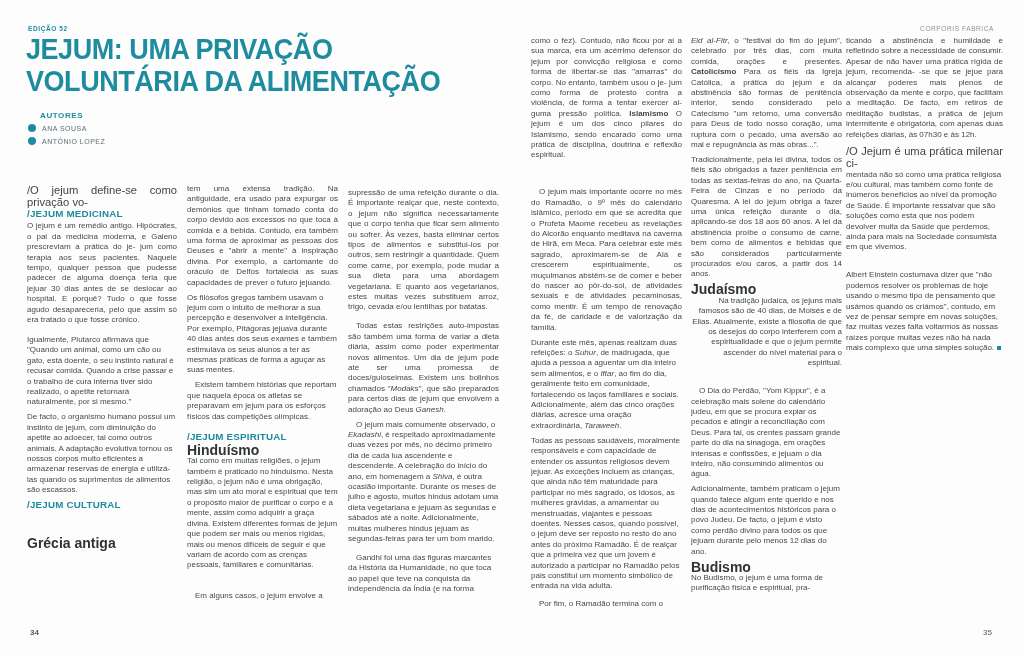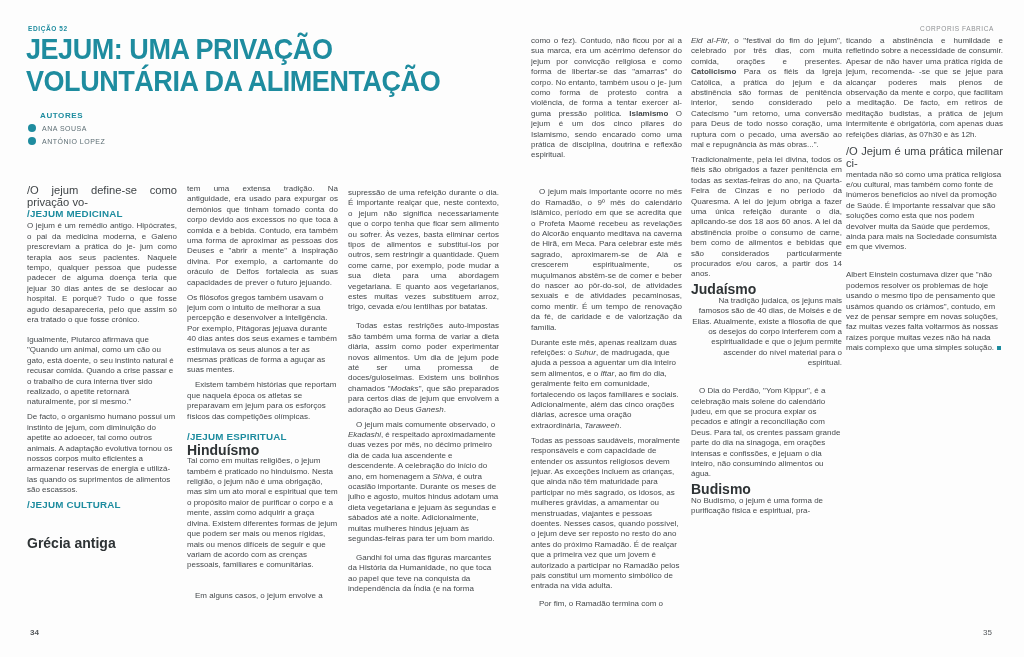--- a/index.html
+++ b/index.html
@@ -95,20 +95,21 @@
       <div style="height: 3px;"></div>
       <div class="blk p" style="text-indent: 8px; text-align: left;"><span>Por fim, o Ramadão termina com o</span></div>
     </div>
   <div class="col" data-col="4">
       <div class="blk p"><span style="font-style: italic;">Eid al-Fitr</span><span>, o "festival do fim do jejum", celebrado por três dias, com muita comida, orações e presentes. </span><span style="font-weight: bold;">Catolicismo</span><span> Para os fiéis da Igreja Católica, a prática do jejum e da abstinência são formas de penitência interior, sendo considerado pelo Catecismo "um retorno, uma conversão para Deus de todo nosso coração, uma ruptura com o pecado, uma aversão ao mal e repugnância às más obras...".</span></div>
       <div class="blk p"><span>Tradicionalmente, pela lei divina, todos os fiéis são obrigados a fazer penitência em todas as sextas-feiras do ano, na Quarta-Feira de Cinzas e no período da Quaresma. A lei do jejum obriga a fazer uma única refeição durante o dia, aplicando-se dos 18 aos 60 anos. A lei da abstinência proíbe o consumo de carne, bem como de alimentos e bebidas que são considerados particularmente procurados e/ou caros, a partir dos 14 anos.</span></div>
       <div class="blk sub"><span>Judaísmo</span></div>
       <div class="blk p" style="text-align: right;"><span>Na tradição judaica, os jejuns mais famosos são de 40 dias, de Moisés e de Elias. Atualmente, existe a filosofia de que os desejos do corpo interferem com a espiritualidade e que o jejum permite ascender do nível material para o espiritual.</span></div>
       <div style="height: 13px;"></div>
       <div class="blk p" style="text-indent: 8px; text-align: left;"><span>O Dia do Perdão, "Yom Kippur", é a celebração mais solene do calendário judeu, em que se procura expiar os pecados e atingir a reconciliação com Deus. Para tal, os crentes passam grande parte do dia na sinagoga, em orações intensas e confissões, e jejuam o dia inteiro, não consumindo alimentos ou água.</span></div>
+      <div class="blk p" style="text-align: left;"><span>Adicionalmente, também praticam o jejum quando falece algum ente querido e nos dias de acontecimentos históricos para o povo Judeu. De facto, o jejum é visto como perdão divino para todos os que jejuam durante pelo menos 12 dias do ano.</span></div>
       <div class="blk sub"><span>Budismo</span></div>
       <div class="blk p" style="text-align: left;"><span>No Budismo, o jejum é uma forma de purificação física e espiritual, pra-</span></div>
     </div>
   <div class="col" data-col="5">
       <div class="blk p"><span>ticando a abstinência e humildade e refletindo sobre a necessidade de consumir. Apesar de não haver uma prática rígida de jejum, recomenda- -se que se jejue para alcançar poderes mais plenos de observação da mente e corpo, que facilitam a meditação. De facto, em retiros de meditação budistas, a prática de jejum intermitente é obrigatória, com apenas duas refeições diárias, às 07h30 e às 12h.</span></div>
       <div class="blk lead"><span>/O Jejum é uma prática milenar ci-</span></div>
       <div class="blk p" style="text-align: left;"><span>mentada não só como uma prática religiosa e/ou cultural, mas também como fonte de inúmeros benefícios ao nível da promoção de Saúde. É importante ressalvar que são soluções como esta que nos podem devolver muita da Saúde que perdemos, ainda para mais na Sociedade consumista em que vivemos.</span></div>
       <div style="height: 13px;"></div>
       <div class="blk p" style="text-align: left;"><span>Albert Einstein costumava dizer que "não podemos resolver os problemas de hoje usando o mesmo tipo de pensamento que usámos quando os criámos", contudo, em vez de pensar sempre em novas soluções, faz muitas vezes falta voltarmos às nossas raízes porque muitas vezes não há nada mais complexo que uma simples solução.</span><span class="endmark"></span></div>
     </div>

